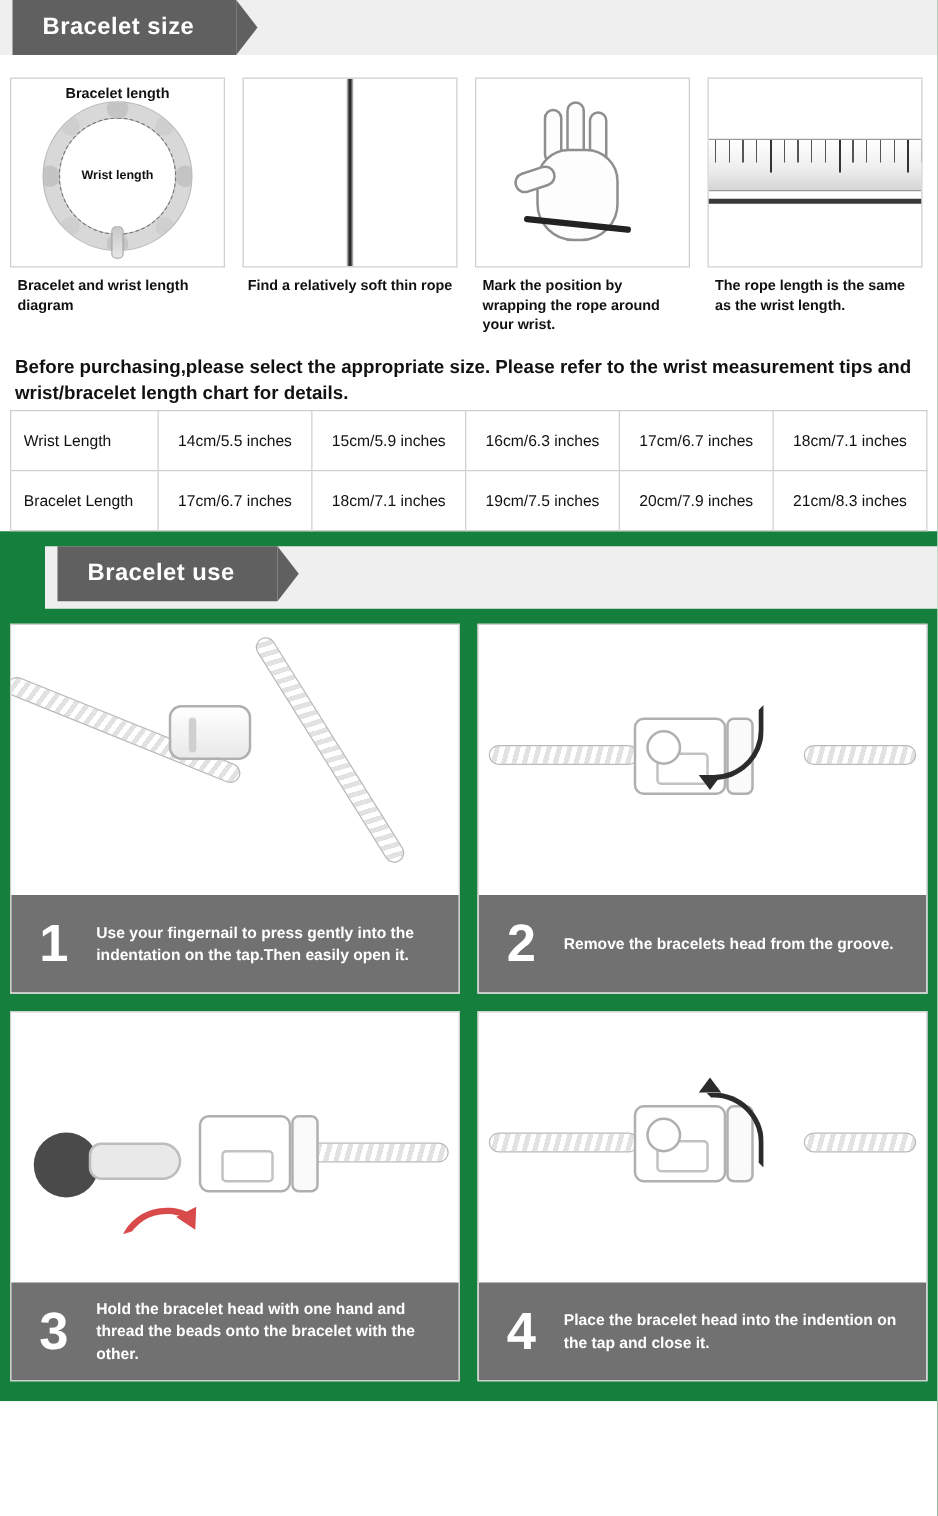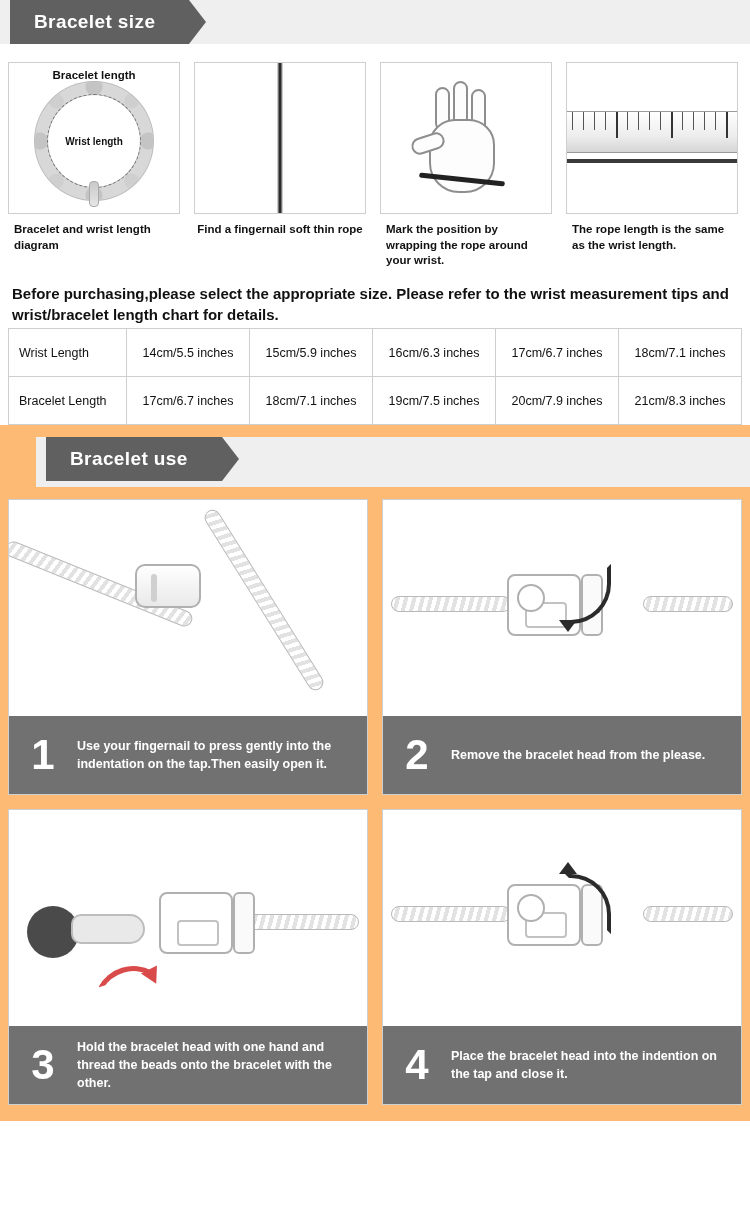--- a/index.html
+++ b/index.html
@@ -2,21 +2,21 @@
 <html><head>
 <meta charset="utf-8">
 <style>
   * { box-sizing: border-box; }
   html, body {
     margin: 0; padding: 0;
     width: 750px;
     background: #ffffff;
     font-family: "Liberation Sans", sans-serif;
   }
-  .page { width: 750px; position: relative; background: #fdba74; }
+  .page { width: 750px; position: relative; background: #15803d; }
 
   
   .banner-wrap {
     position: relative;
     height: 44px;
     background: #efefef;
     width: 750px;
   }
   .banner-wrap.second { height: 50px; background: #efefef; margin-left: 36px; }
   .banner {
@@ -356,21 +356,21 @@
           <div class="bl-wrist">Wrist length</div>
           <div class="bl-charm"></div>
         </div>
         <div class="step-cap">Bracelet and wrist length diagram</div>
       </div>
 
       <div class="step-col">
         <div class="step-img">
           <div class="rope-band"></div>
         </div>
-        <div class="step-cap center">Find a fingernail soft thin rope</div>
+        <div class="step-cap center">Find a relatively soft thin rope</div>
       </div>
 
       <div class="step-col">
         <div class="step-img">
           <div class="hand">
             <div class="f1"></div>
               <div class="f2"></div>
               <div class="f3"></div>
             <div class="palm"></div>
               <div class="thumb"></div>
@@ -444,21 +444,21 @@
         <div class="cl-box">
             <div class="inner"></div>
           </div>
         <div class="cl-ball"></div>
         <div class="cl-cap"></div>
         <div class="curve-arrow" style="left:182px; top:64px;"></div>
         <div class="tri" style="left:176px; top:120px; border-top:12px solid #2b2b2b;"></div>
       </div>
       <div class="use-caption">
         <div class="use-num">2</div>
-        <div class="use-text">Remove the bracelet head from the please.</div>
+        <div class="use-text">Remove the bracelets head from the groove.</div>
       </div>
     </div>
 
     <div class="use-card">
       <div class="art">
         <div class="chain" style="right:8px; top:104px; width:160px;"></div>
         <div class="cl-box" style="left:150px; top:82px;">
             <div class="inner"></div>
           </div>
         <div class="cl-cap" style="left:224px; top:82px;"></div>

